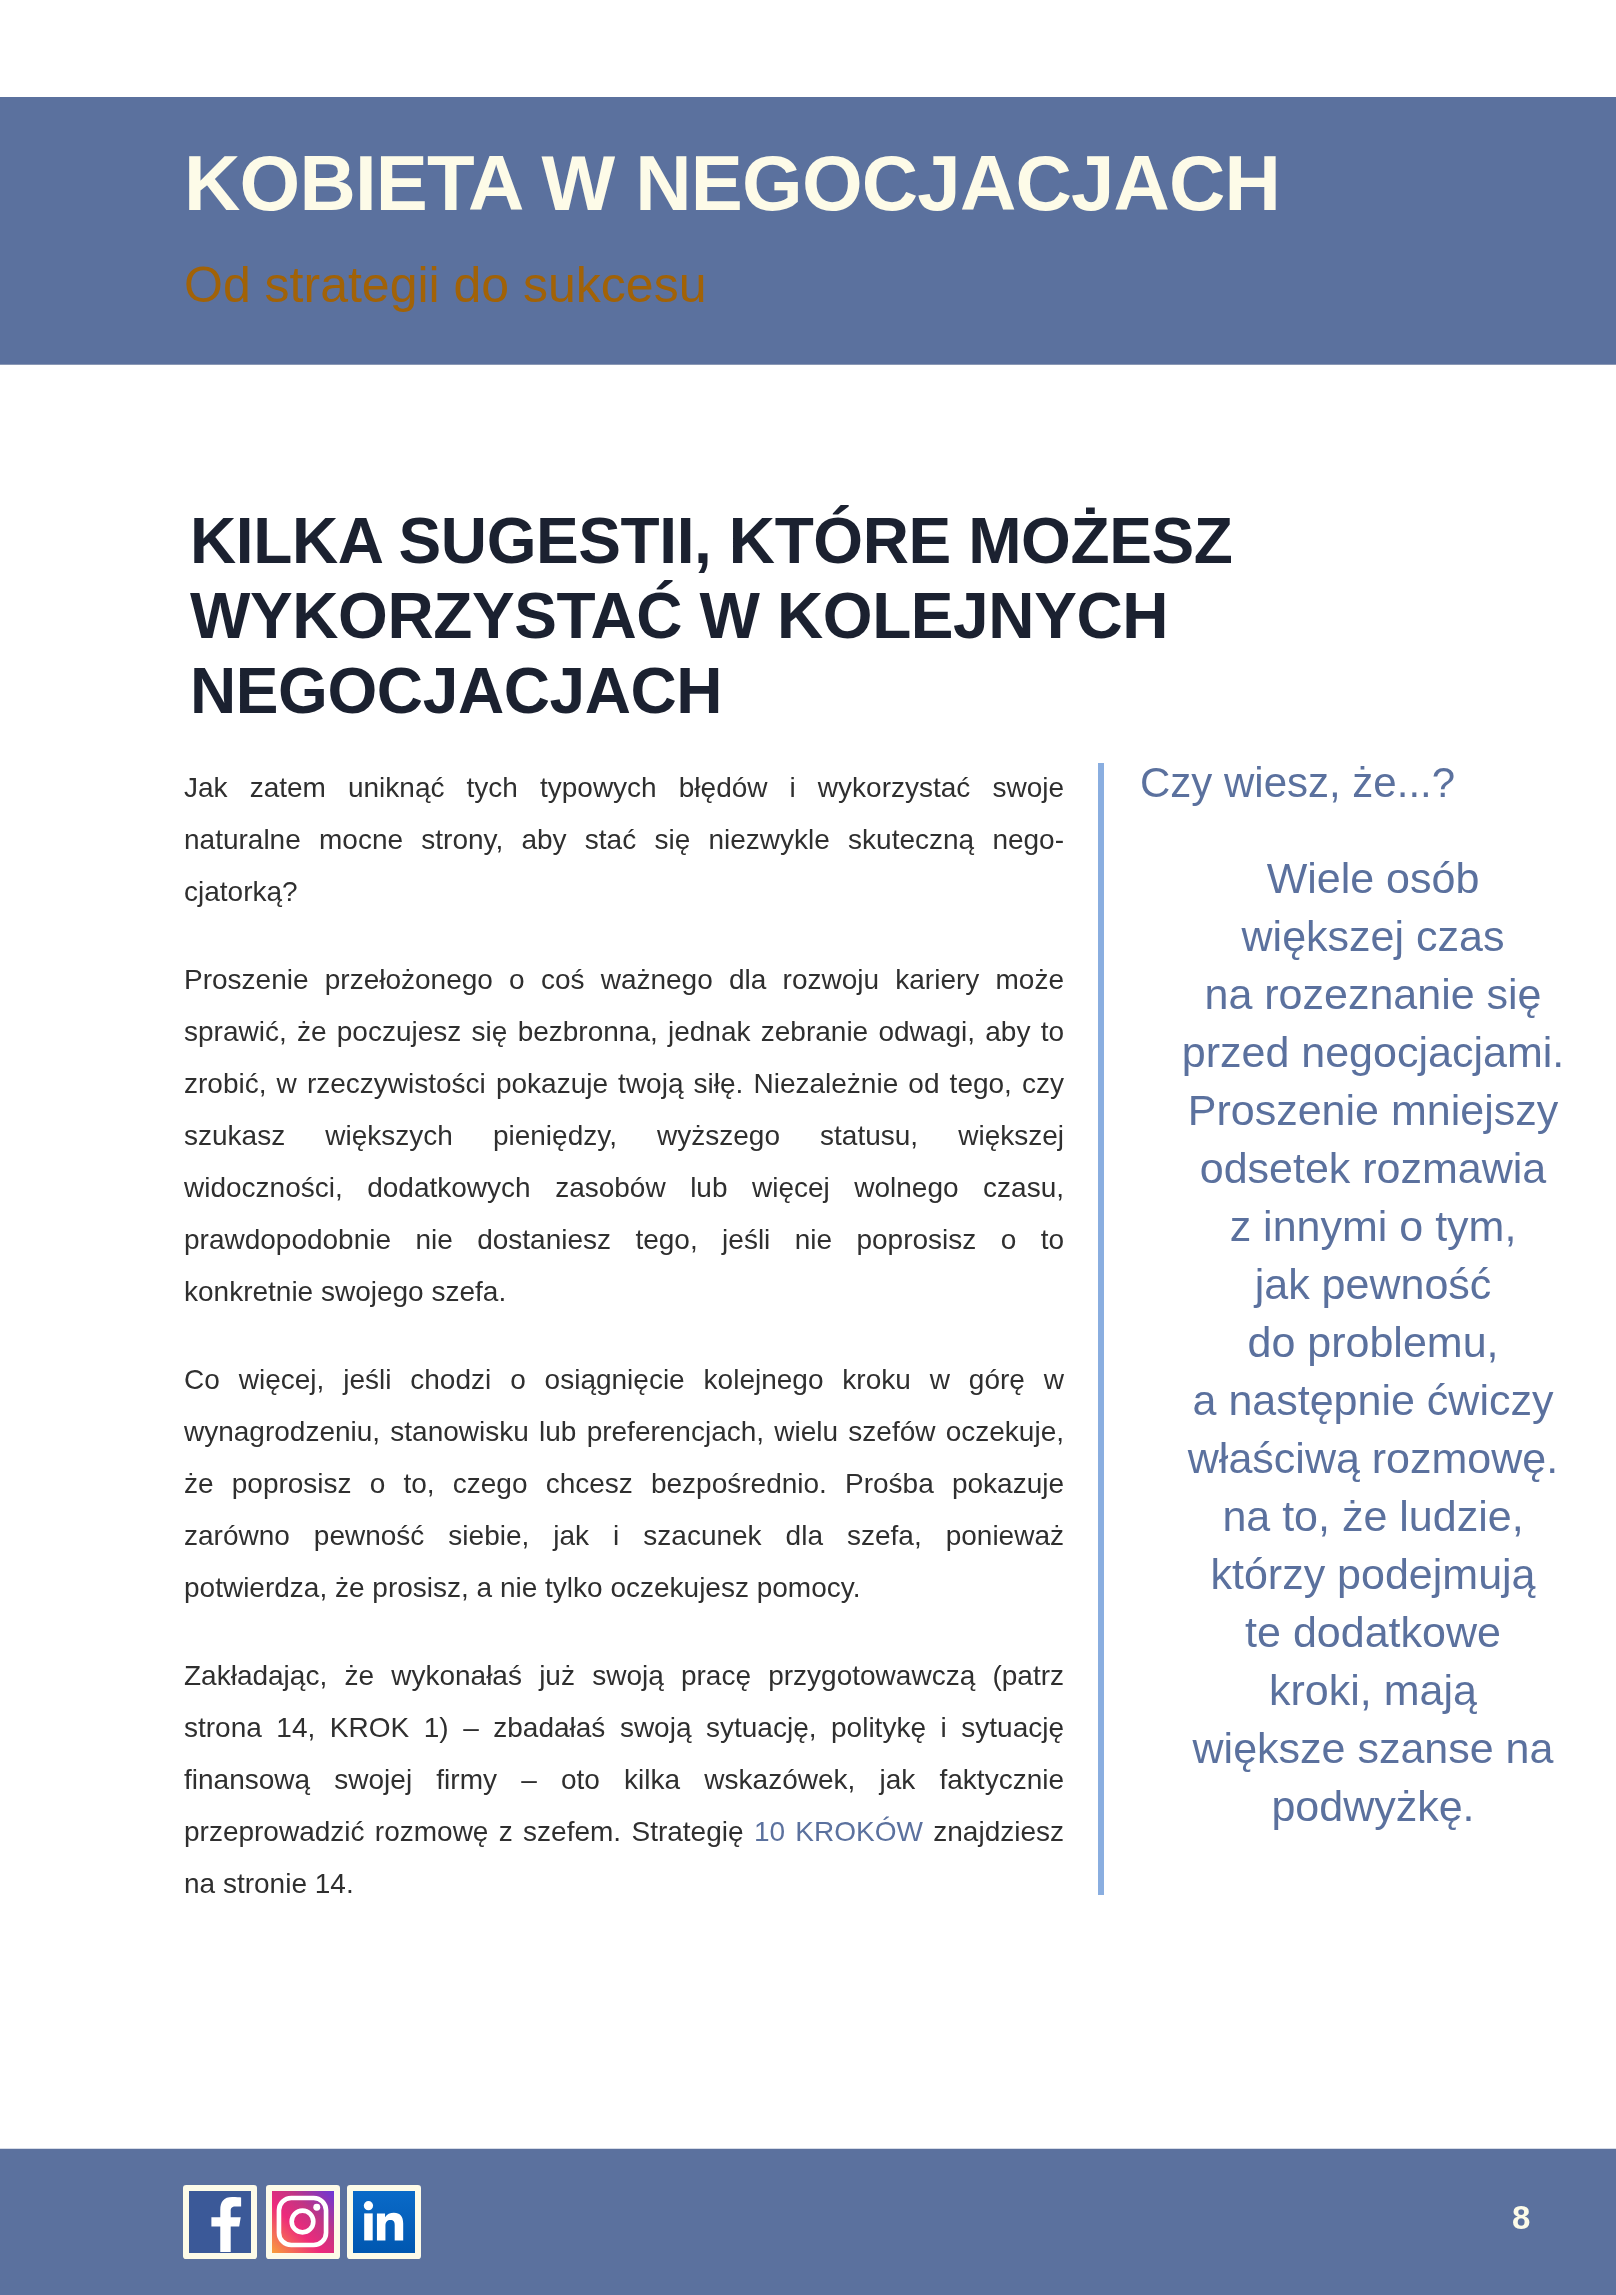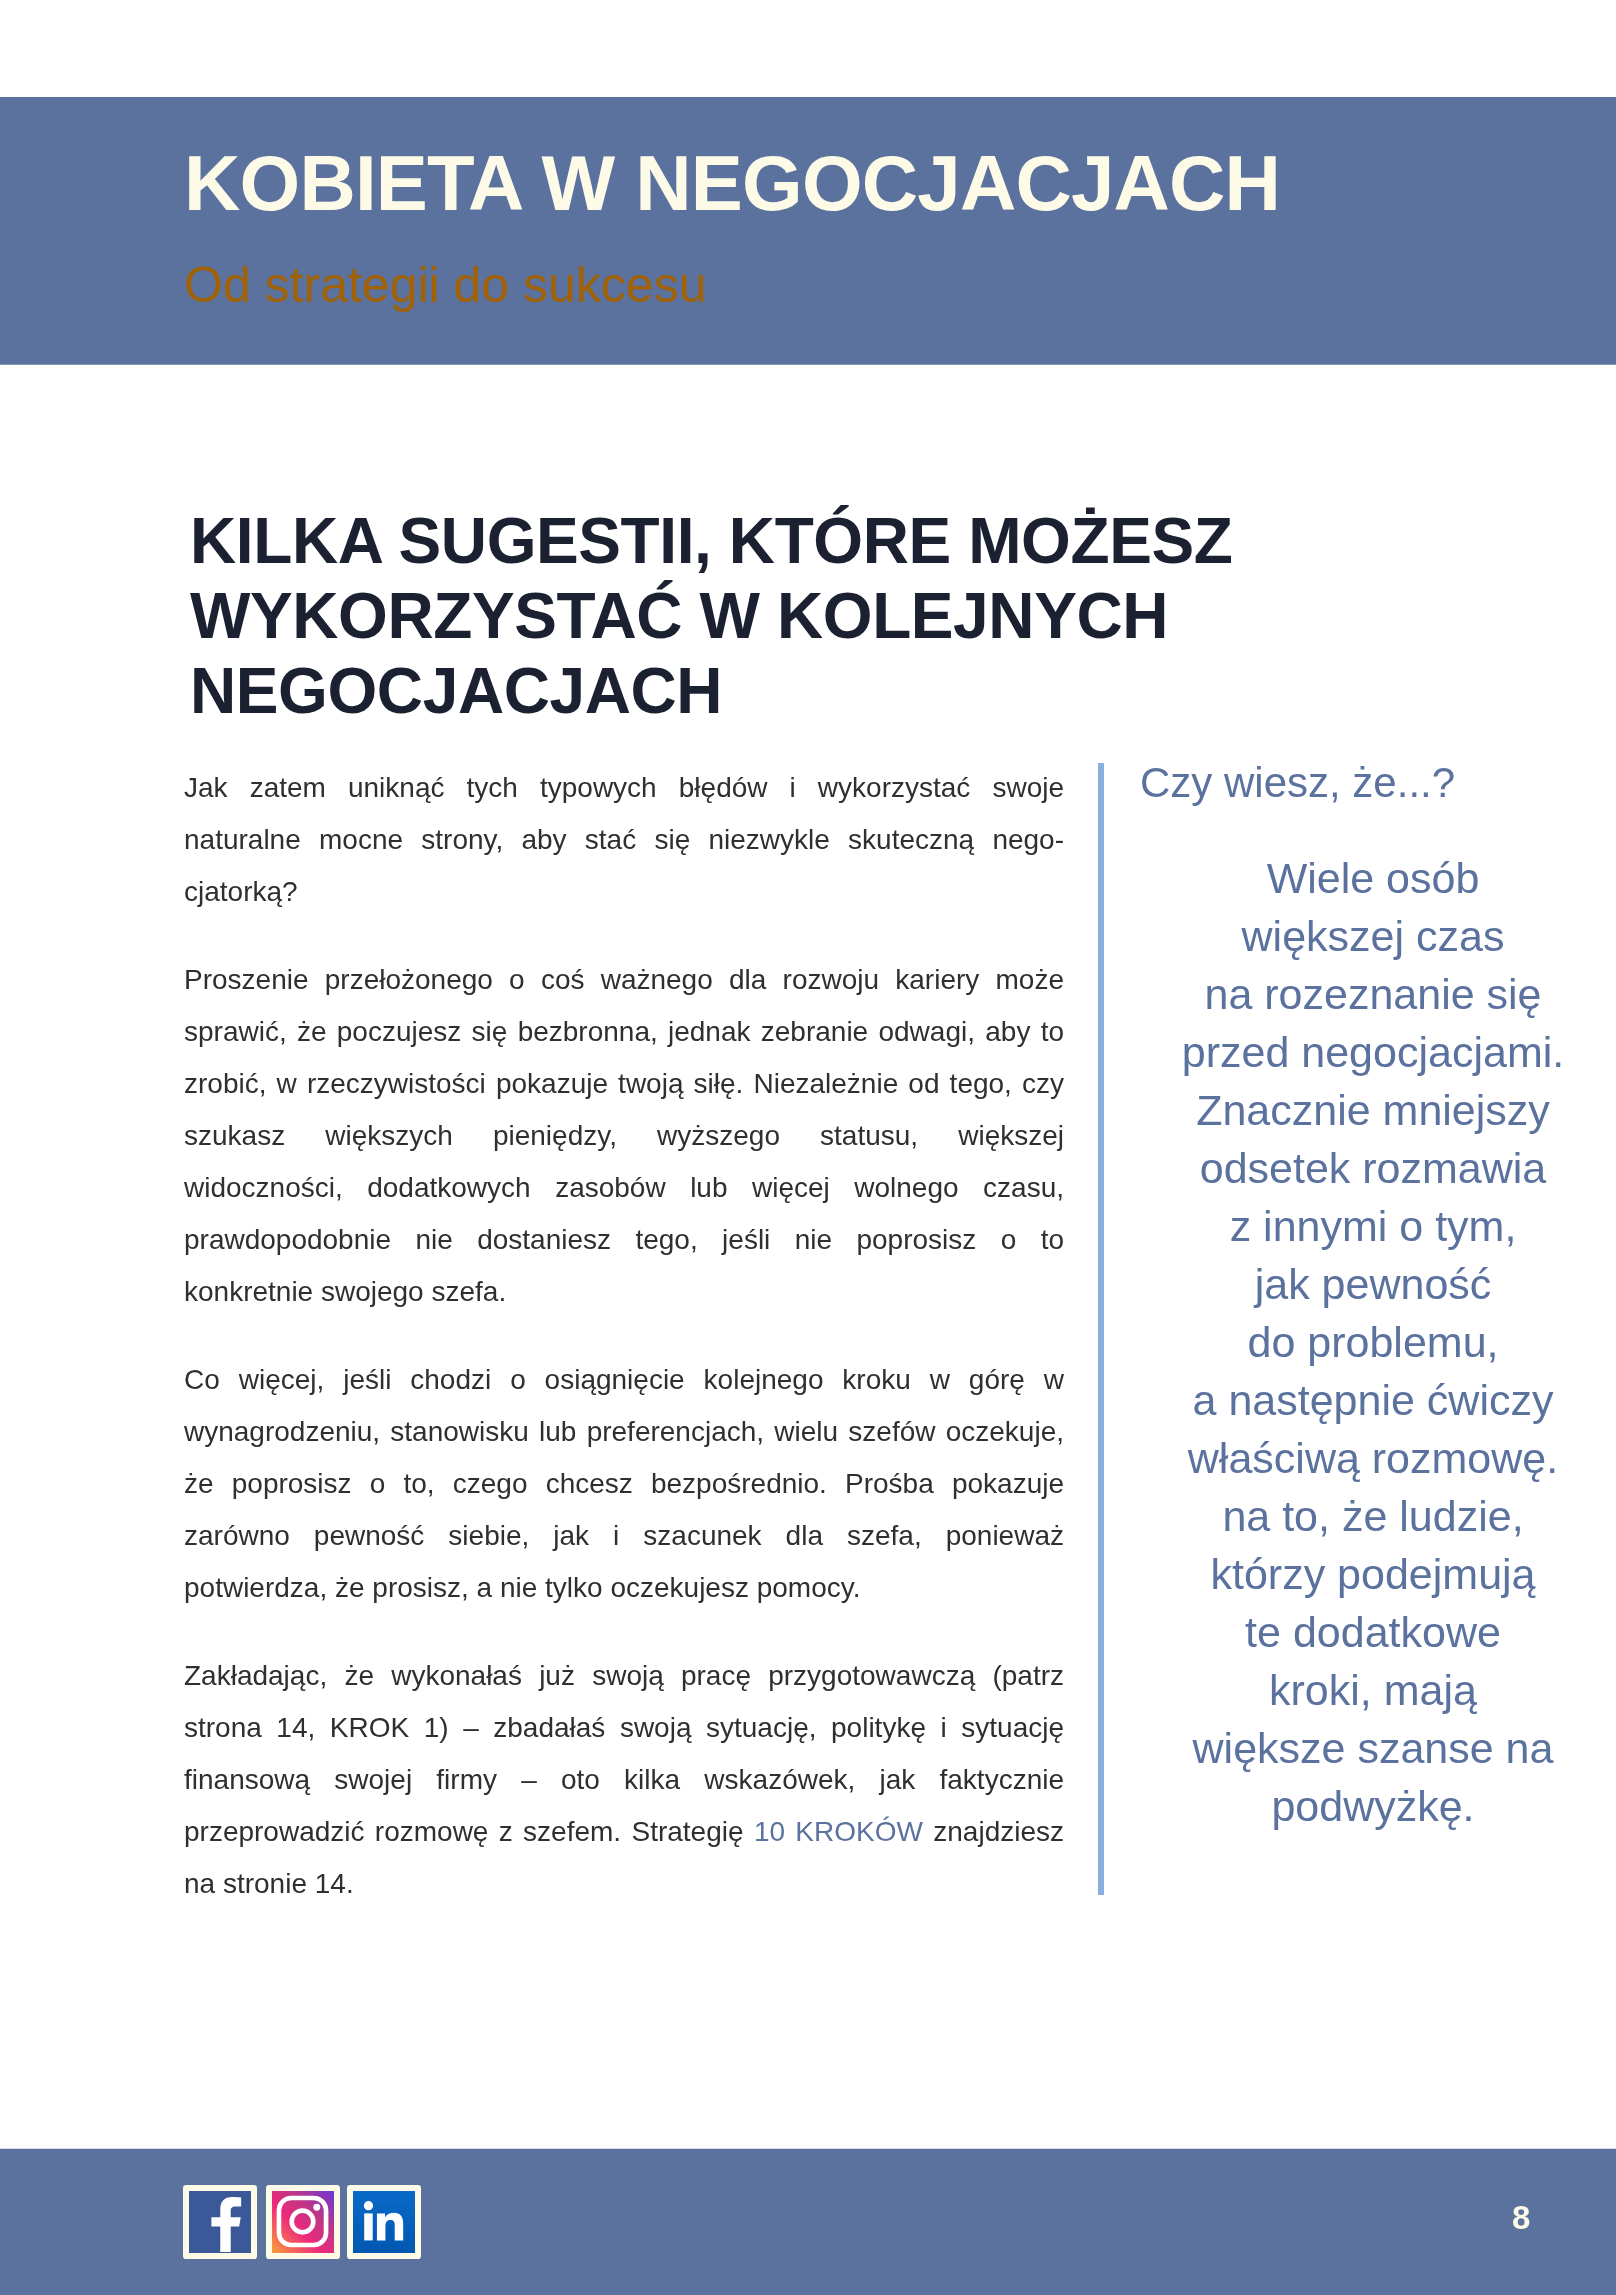--- a/index.html
+++ b/index.html
@@ -166,21 +166,21 @@
   <p><span>Zakładając, że wykonałaś już swoją pracę przygotowawczą (patrz strona 14, KROK 1) – zbadałaś swoją sytuację, politykę i sytuację finansową swojej firmy – oto kilka wskazówek, jak faktycznie przeprowadzić rozmowę z szefem. Strategię </span><a class="link">10 KROKÓW</a><span> znajdziesz na stronie 14.</span></p>
 </div>
 
 <div class="sidebar-rule"></div>
 <div class="sidebar-heading">Czy wiesz, że...?</div>
 <div class="sidebar-body">
   <span>Wiele osób</span>
   <span>większej czas</span>
   <span>na rozeznanie się</span>
   <span>przed negocjacjami.</span>
-  <span>Znacznie mniejszy</span>
+  <span>Proszenie mniejszy</span>
   <span>odsetek rozmawia</span>
   <span>z innymi o tym,</span>
   <span>jak pewność</span>
   <span>do problemu,</span>
   <span>a następnie ćwiczy</span>
   <span>właściwą rozmowę.</span>
   <span>na to, że ludzie,</span>
   <span>którzy podejmują</span>
   <span>te dodatkowe</span>
   <span>kroki, mają</span>

